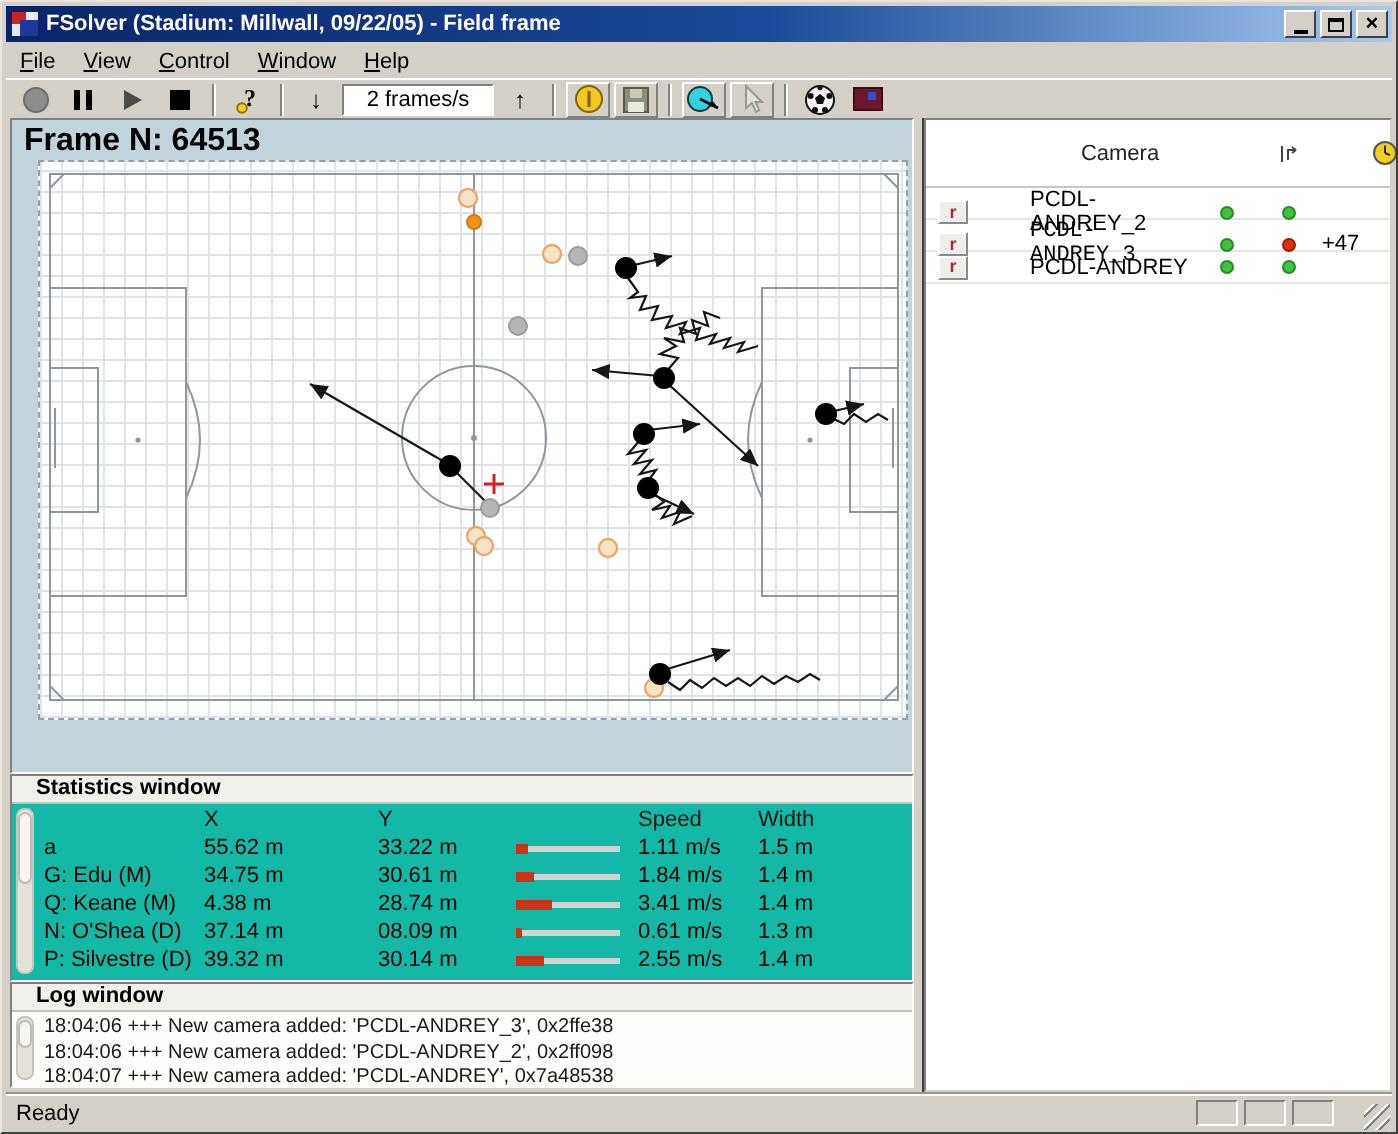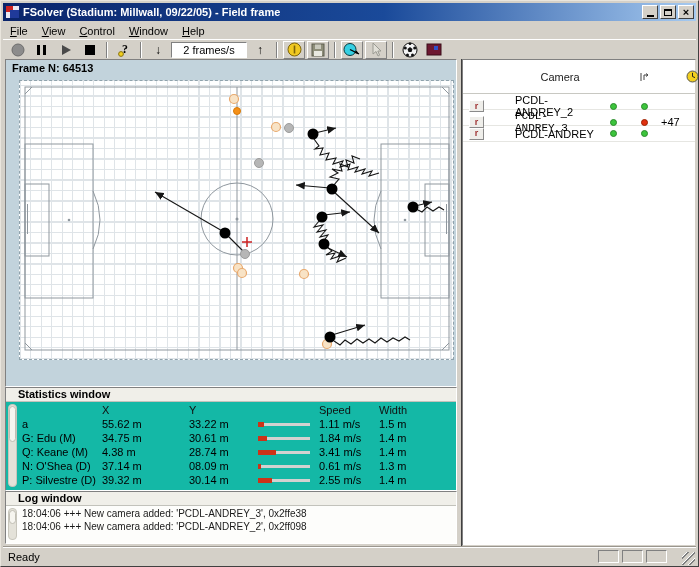--- a/index.html
+++ b/index.html
@@ -33,21 +33,21 @@
   .tbtn.raised{border-color:#fff #808080 #808080 #fff;background:#d4d0c8;}
   .tsep{width:2px;height:16px;border-left:1px solid #808080;border-right:1px solid #fff;margin:0 3px;}
   .framerate{width:76px;height:16px;background:#fff;border:1px solid;
              border-color:#808080 #fff #fff #808080;display:flex;align-items:center;
              justify-content:center;font-size:11px;}
   .arrow-glyph{font-size:12px;font-weight:bold;line-height:1;}
   
   .main{position:absolute;top:58px;left:2px;right:2px;bottom:20px;}
   .field-panel{position:absolute;left:2px;top:0;width:452px;height:328px;background:#c2d3dc;
                border:1px solid;border-color:#808080 #fff #fff #808080;}
-  .frame-label{position:absolute;left:6px;top:2px;font-weight:bold;font-size:11px;color:#000;}
+  .frame-label{position:absolute;left:6px;top:2px;font-weight:bold;font-size:16px;color:#000;}
   .field-view{position:absolute;left:13px;top:20px;width:435px;height:280px;background:#fff;
       border:1px dashed #8fa2ac;
       background-image:
         repeating-linear-gradient(0deg,#dfe4e8 0,#dfe4e8 1px,transparent 1px,transparent 10.5px),
         repeating-linear-gradient(90deg,#dfe4e8 0,#dfe4e8 1px,transparent 1px,transparent 10.5px);}
   .field-view svg{position:absolute;left:0;top:0;}
   .pitch{stroke:#8f979e;fill:none;stroke-width:1;}
   .pitch-spot{fill:#8f979e;stroke:none;}
   .trail{stroke:#161616;fill:none;stroke-width:1.1;}
   .player{fill:#000;stroke:none;}
@@ -366,20 +366,21 @@
 
     <div class="log-panel">
       <div class="panel-header">Log window</div>
       <div class="panel-body">
         <div class="vscroll">
             <div class="thumb"></div>
           </div>
         <div class="log-lines" id="log-lines">
             <div class="log-line">18:04:06 +++ New camera added: 'PCDL-ANDREY_3', 0x2ffe38</div>
             <div class="log-line">18:04:06 +++ New camera added: 'PCDL-ANDREY_2', 0x2ff098</div>
+            <div class="log-line">18:04:07 +++ New camera added: 'PCDL-ANDREY', 0x7a48538</div>
           </div>
       </div>
     </div>
 
     <div class="splitter"></div>
 
     <div class="camera-panel">
       <div class="cam-row cam-head">
         <span></span>
         <span class="cam-title">Camera</span>

